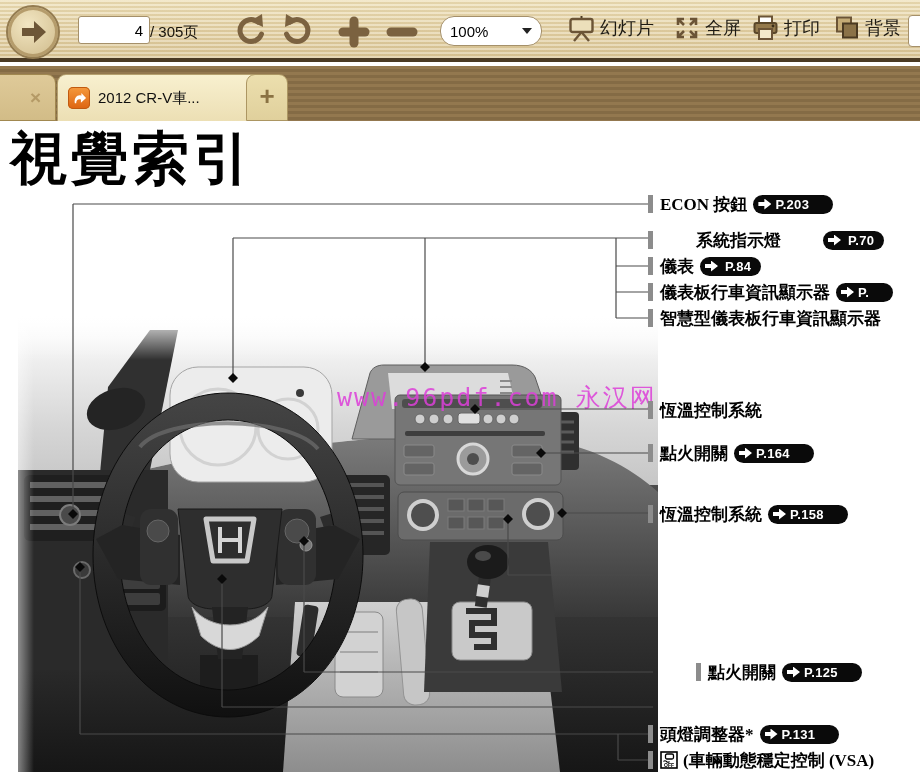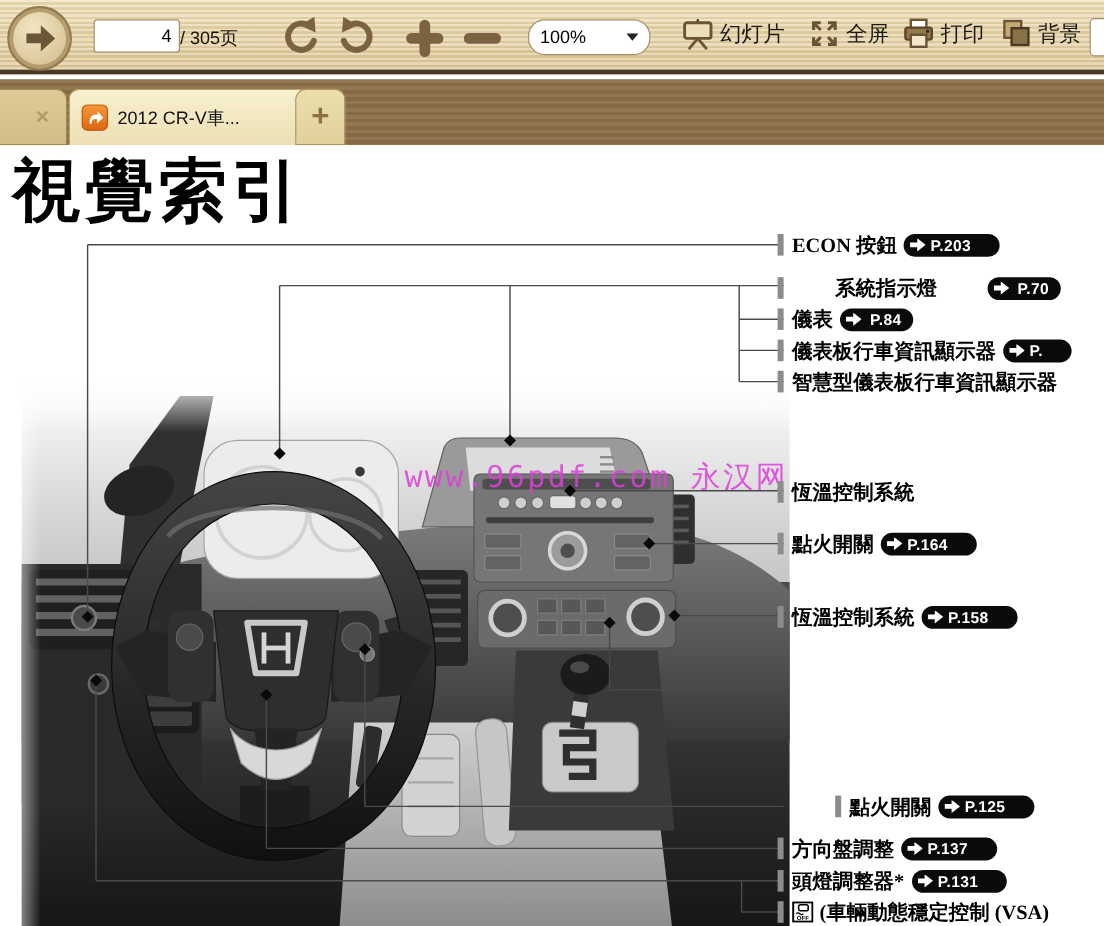--- a/index.html
+++ b/index.html
@@ -434,28 +434,20 @@
       </span>
     </div>
     <div class="callout-row" style="top: 660px; margin-left: 48px;">
       <span class="cbar"></span>
       <span class="clabel">點火開關</span>
       <span class="badge">
         <span class="badge-arrow"></span>
         <span class="badge-page">P.125</span>
       </span>
     </div>
-    <div class="callout-row" style="top: 695px;">
-      <span class="cbar"></span>
-      <span class="clabel">方向盤調整</span>
-      <span class="badge">
-        <span class="badge-arrow"></span>
-        <span class="badge-page">P.137</span>
-      </span>
-    </div>
     <div class="callout-row" style="top: 722px;">
       <span class="cbar"></span>
       <span class="clabel">頭燈調整器*</span>
       <span class="badge">
         <span class="badge-arrow"></span>
         <span class="badge-page">P.131</span>
       </span>
     </div>
     <div class="callout-row" style="top: 748px;">
       <span class="cbar"></span>

